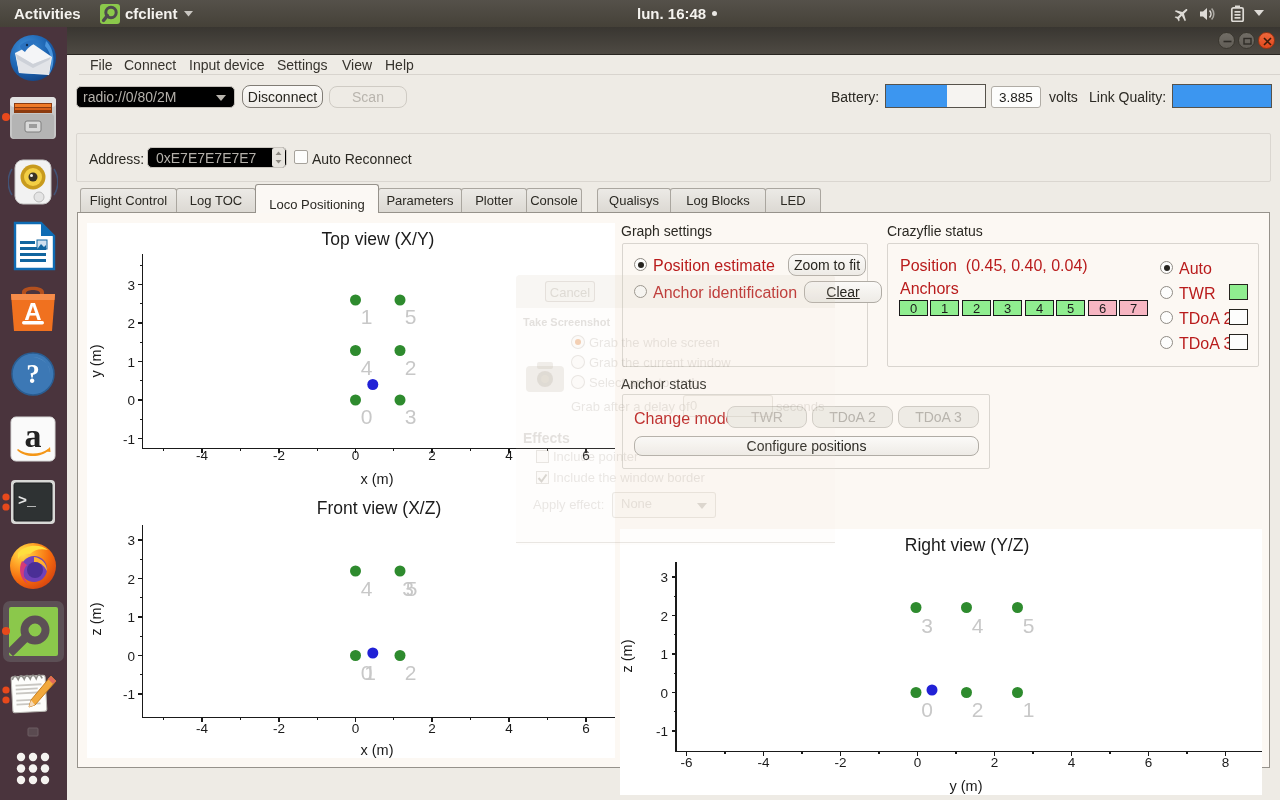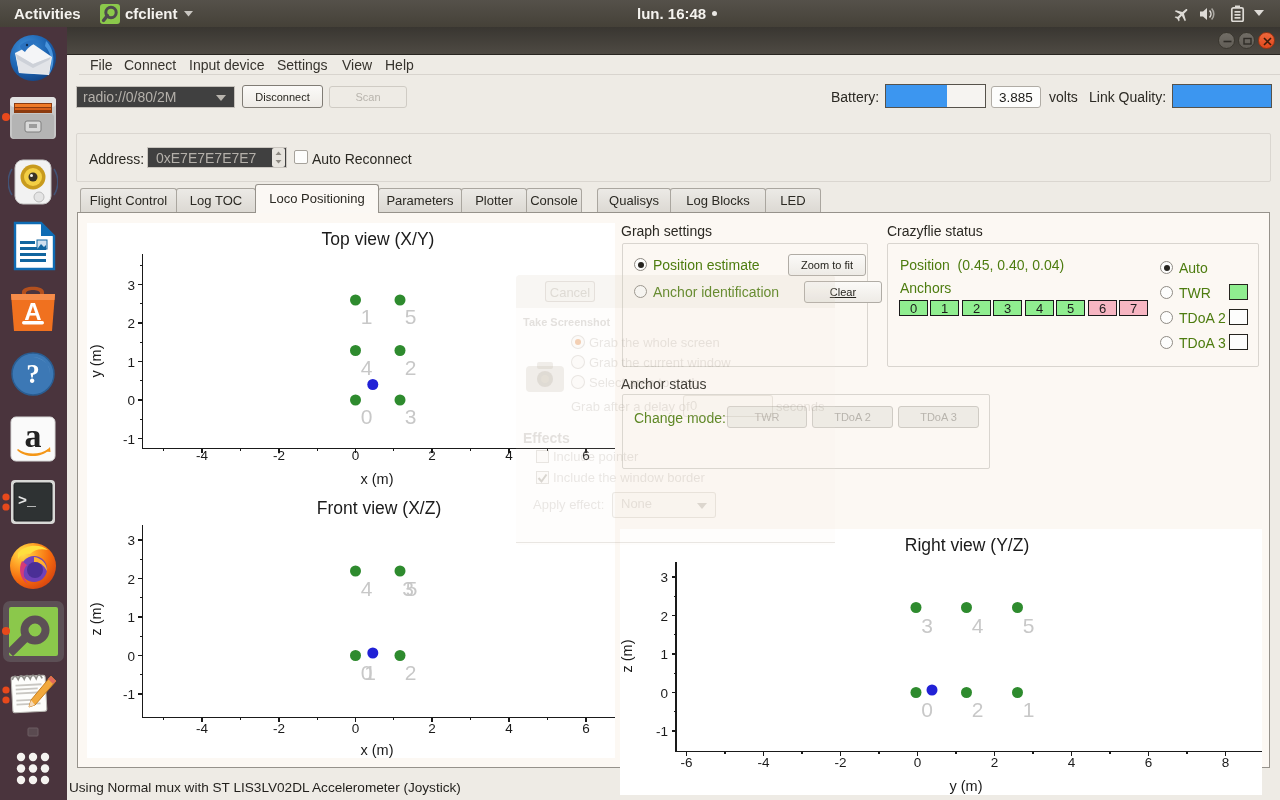--- a/index.html
+++ b/index.html
@@ -18,32 +18,32 @@
   background:linear-gradient(#393631,#4e4a43); border-bottom:1px solid #282520; }
 #titlebar .t { position:absolute; left:0; right:0; top:4.5px; text-align:center; color:#e8e6e2;
   font-size:15px; font-weight:bold; }
 .winbtn { position:absolute; top:4.5px; width:17px; height:17px; border-radius:50%;
   background:linear-gradient(#716d66,#615d56); border:1px solid #3a372f; }
 .winbtn svg { position:absolute; left:0; top:0; }
 
 #menubar { position:absolute; left:12px; top:28px; width:1213px; height:19px; font-size:14px; color:#36332d; }
 #menubar span { position:absolute; top:2px; }
 
-.btn { position:absolute; border:1px solid #b0aca5; border-radius:3px;
-  background:linear-gradient(#fbfaf8,#eeebe6); font-size:11px; color:#27251f;
+.btn { position:absolute; border:1px solid #b0aca5; border-radius:8px;
+  background:linear-gradient(#fbfaf8,#eeebe6); font-size:14px; color:#27251f;
   display:flex; align-items:center; justify-content:center; }
 .btn.dis { border-color:#cfcbc4; background:#eeebe5; color:#b8b4ad; }
 .btn.dark { border-color:#807c75; }
-.field { position:absolute; border:1px solid #c4c0ba; border-radius:0; background:#404040;
+.field { position:absolute; border:1px solid #c4c0ba; border-radius:5px; background:#000000;
   color:#b4b0aa; font-size:14px; display:flex; align-items:center; }
 .gblabel { position:absolute; font-size:14px; color:#2b2923; }
 .gbox { position:absolute; border:1px solid #d9d5cf; border-radius:2px; }
 .radio { position:absolute; width:13px; height:13px; border-radius:50%; background:#fdfdfc; border:1px solid #8f8b84; }
 .radio.sel::after { content:""; position:absolute; left:2.5px; top:2.5px; width:6px; height:6px; border-radius:50%; background:#26241f; }
-.rlabel { position:absolute; font-size:14px; color:#4d7c0f; }
+.rlabel { position:absolute; font-size:16px; color:#b91c1c; }
 .swatch { position:absolute; width:19px; height:16px; border:1px solid #26241f; }
 .abox { position:absolute; width:29px; height:16px; border:1px solid #1a1a1a; background:#90ee90;
   font-size:13px; color:#1c1c1c; text-align:center; line-height:15px; }
 
 .fig { position:absolute; background:#ffffff; }
 
 .tab { position:absolute; top:188px; height:24px; background:linear-gradient(#eceae6,#dcd9d3);
   border:1px solid #aaa69f; border-bottom:none; border-radius:3px 3px 0 0;
   font-size:13px; color:#2b2923; text-align:center; }
 .tab span { display:inline-block; margin-top:4px; }
@@ -293,33 +293,32 @@
     <div class="field" style="left:80px; top:120px; width:140px; height:21px; padding-left:8px; border-color:#cac6c0;">0xE7E7E7E7E7
       <svg width="13" height="19" style="position:absolute; right:1px; top:0px;">
         <rect x="0" y="0" width="13" height="19" fill="#e7e4de" rx="2"></rect>
         <path d="M3.5 7 L6.5 3.5 L9.5 7 Z" fill="#8d8982"></path>
         <path d="M3.5 12 L6.5 15.5 L9.5 12 Z" fill="#8d8982"></path>
       </svg>
     </div>
     <div style="position:absolute; left:227px; top:123px; width:14px; height:14px; background:#fdfdfc; border:1px solid #a6a29b; border-radius:2px;"></div>
     <div class="gblabel" style="left:245px; top:124px;">Auto Reconnect</div>
 
-    <div style="position:absolute; left:2px; top:753px; font-size:13.6px; color:#211f1b;">Using Normal mux with ST LIS3LV02DL Accelerometer (Joystick)</div>
   </div>
 
   <div class="tab" style="left:80px;  width:97px;">  <span>Flight Control</span></div>
   <div class="tab" style="left:176px; width:80px;">  <span>Log TOC</span></div>
   <div class="tab" style="left:378px; width:84px;">  <span>Parameters</span></div>
   <div class="tab" style="left:461px; width:66px;">  <span>Plotter</span></div>
   <div class="tab" style="left:526px; width:56px;">  <span>Console</span></div>
   <div class="tab" style="left:597px; width:74px;">  <span>Qualisys</span></div>
   <div class="tab" style="left:670px; width:96px;">  <span>Log Blocks</span></div>
   <div class="tab" style="left:765px; width:56px;">  <span>LED</span></div>
   <div id="pane"></div>
-  <div class="tab" style="left:255px; top:184px; width:124px; height:29px; background:#fbf8f4; border-color:#96928b; z-index:5;"><span style="margin-top:6px;">Loco Positioning</span></div>
+  <div class="tab" style="left:255px; top:184px; width:124px; height:29px; background:#fbf8f4; border-color:#96928b; z-index:5;"><span style="margin-top:12px;">Loco Positioning</span></div>
 
   <div class="fig" style="left:87px; top:223px; width:528px; height:269px;" id="fig1"><svg width="528" height="269" viewBox="0 0 528 269" font-family="Liberation Sans">
   <text x="291" y="22" font-size="17.5" fill="#1b1b1b" text-anchor="middle">Top view (X/Y)</text>
   <g stroke="#1a1a1a" stroke-width="1.2" shape-rendering="crispEdges">
   <line x1="55.5" y1="31" x2="55.5" y2="225.5"></line>
   <line x1="55.5" y1="225.5" x2="528" y2="225.5"></line>
   <line x1="115" y1="225.5" x2="115" y2="230.0"></line>
   <line x1="192" y1="225.5" x2="192" y2="230.0"></line>
   <line x1="268.5" y1="225.5" x2="268.5" y2="230.0"></line>
   <line x1="345" y1="225.5" x2="345" y2="230.0"></line>
@@ -551,14 +550,15 @@
     </div>
     <div style="position:absolute; left:0; top:267px; width:319px; height:1px; background:rgba(150,140,125,0.2);"></div>
   </div>
 
   <div class="gblabel" style="left:621px; top:376px;">Anchor status</div>
   <div class="gbox" style="left:622px; top:394px; width:368px; height:75px;"></div>
   <div class="rlabel" style="left:634px; top:410px;">Change mode:</div>
   <div class="btn dis" style="left:727px; top:406px; width:80px; height:22px;">TWR</div>
   <div class="btn dis" style="left:812px; top:406px; width:81px; height:22px;">TDoA 2</div>
   <div class="btn dis" style="left:898px; top:406px; width:81px; height:22px;">TDoA 3</div>
+  <div class="btn" style="left:634px; top:436px; width:345px; height:20px;">Configure positions</div>
 
 </div>
 
 </body></html>

